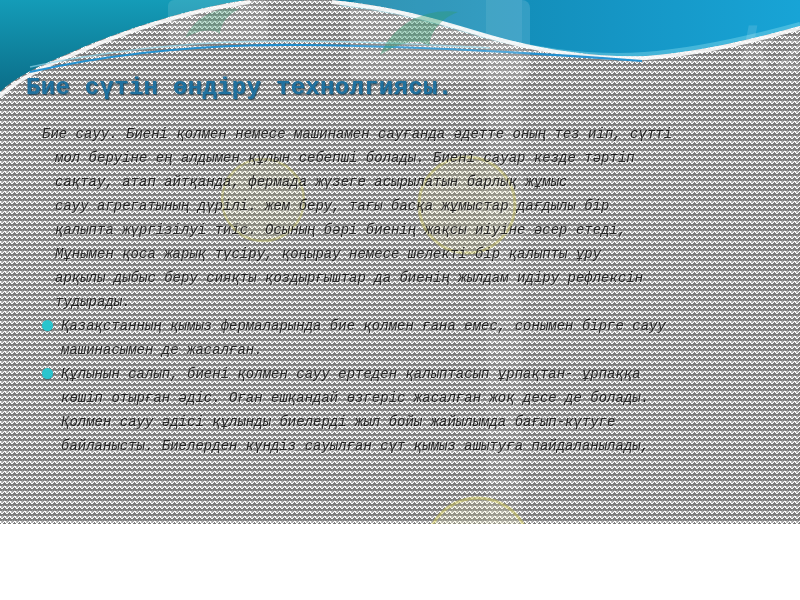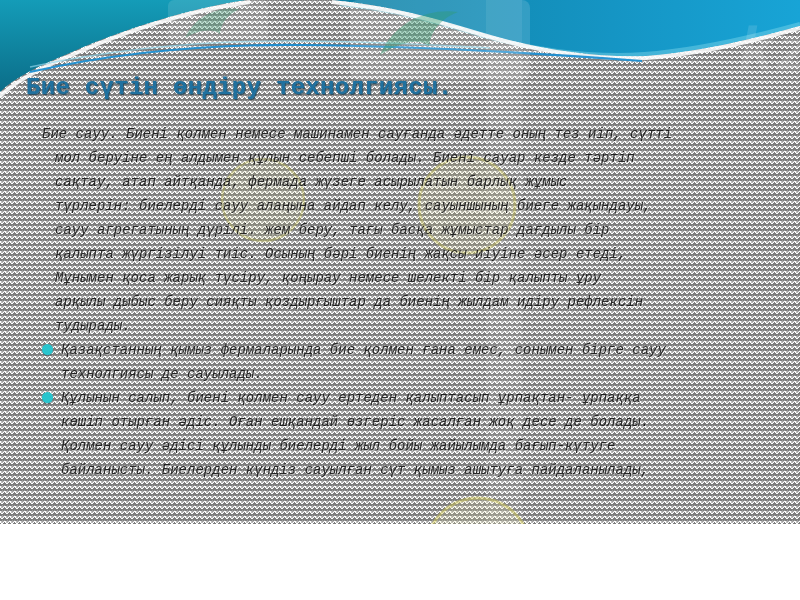--- a/index.html
+++ b/index.html
@@ -92,32 +92,31 @@
   </svg>
 
   <div class="title">Бие сүтін өндіру технолгиясы.</div>
 
   <div class="body-text">
 
     <div class="para">
       <div class="line first">Бие сауу.  Биені қолмен немесе машинамен сауғанда әдетте оның тез иіп, сүтті</div>
       <div class="line">мол беруіне ең алдымен құлын себепші болады. Биені сауар кезде тәртіп</div>
       <div class="line">сақтау, атап айтқанда, фермада жүзеге асырылатын барлық жұмыс</div>
-      <div class="line">түрлерін: биелерді сауу алаңына айдап келу, сауыншының биеге жақындауы,</div>
       <div class="line">сауу агрегатының дүрілі. жем беру, тағы басқа жұмыстар дағдылы бір</div>
       <div class="line">қалыпта жүргізілуі тиіс. Осының бәрі биенің жақсы иіуіне әсер етеді,</div>
       <div class="line">Мұнымен қоса жарық түсіру, қоңырау немесе шелекті бір қалыпты ұру</div>
       <div class="line">арқылы дыбыс беру сияқты қоздырғыштар да биенің жылдам идіру рефлексін</div>
       <div class="line">тудырады.</div>
     </div>
 
     <div class="bullet-item">
       <span class="bullet-dot"></span>
       <div class="line">Қазақстанның қымыз фермаларында бие қолмен ғана емес, сонымен бірге сауу</div>
-      <div class="line">технолгиясы де сауылады.</div>
+      <div class="line">машинасымен де жасалған.</div>
     </div>
 
     <div class="bullet-item">
       <span class="bullet-dot"></span>
       <div class="line">Құлынын салып, биені қолмен сауу ертеден қалыптасып ұрпақтан- ұрпаққа</div>
       <div class="line">көшіп отырған әдіс. Оған ешқандай өзгеріс жасалған жоқ десе де болады.</div>
       <div class="line">Қолмен сауу әдісі құлынды биелерді жыл бойы жайылымда бағып-күтуге</div>
       <div class="line">байланысты. Биелерден күндіз сауылған сүт қымыз ашытуға пайдаланылады,</div>
     </div>
 

